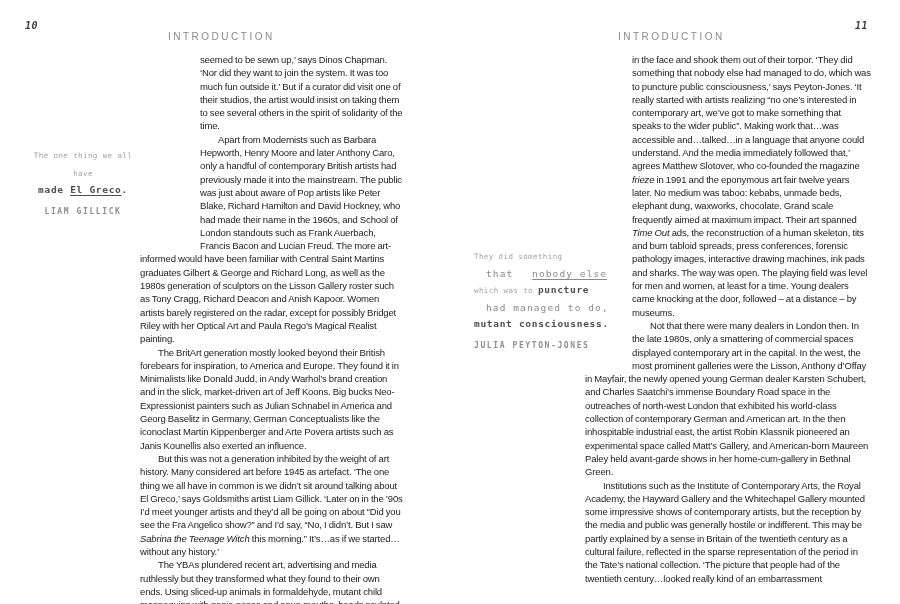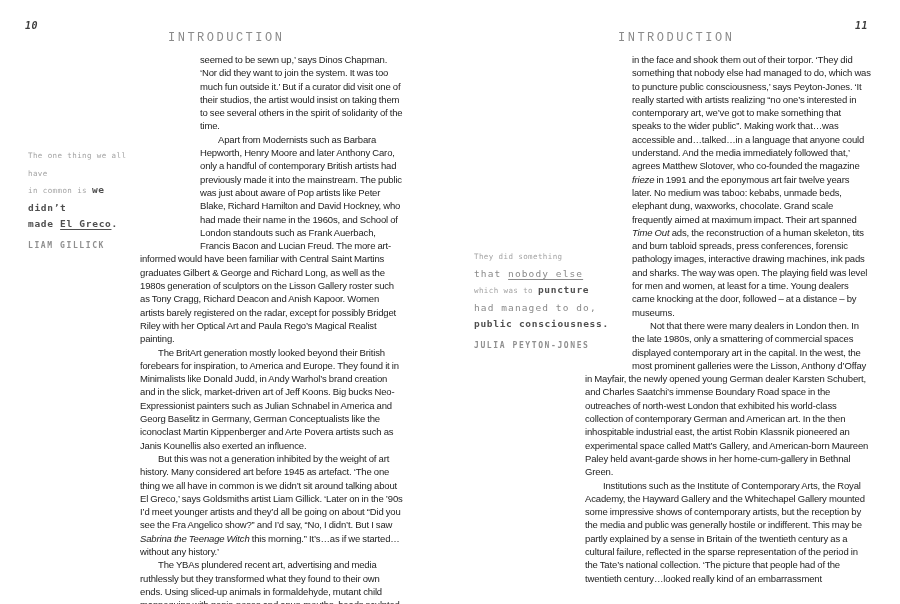--- a/index.html
+++ b/index.html
@@ -15,22 +15,22 @@
     position: absolute; top: 20px;
     font-family: "DejaVu Sans Mono", monospace;
     font-size: 10px; font-weight: bold; color: #3c3c3c;
     letter-spacing: 0.5px;
     font-style: italic;
   }
   .folio-left { left: 25px; }
   .folio-right { right: 32px; }
   .running-header {
     position: absolute; top: 31px;
-    font-family: Liberation Mono, monospace;
-    font-size: 12px; color: #8a8a8a;
+    font-family: Liberation Sans, sans-serif;
+    font-size: 10px; color: #8a8a8a;
     letter-spacing: 2.5px;
   }
   .rh-left { left: 168px; }
   .rh-right { left: 618px; }
   
   .column {
     position: absolute; top: 53px;
     font-size: 9.5px; line-height: 13.3px;
     color: var(--body_text, #232323);
     letter-spacing: -0.15px; word-spacing: -0.3px;
@@ -43,46 +43,45 @@
   .column .i { font-style: italic; }
   
   .wrap-spacer { float: left; }
   .ws-left  { width: 60px; height: 112px; margin-top: 85px; }
   .ws-right { width: 47px; height: 130px; margin-top: 182px; }
   
   .pullquote {
     position: absolute;
     font-family: "DejaVu Sans Mono", monospace;
   }
-  .pq-gillick { left: 28px; top: 146px; width: 110px; text-align: left; }
+  .pq-gillick { left: 28px; top: 146px; width: 110px; text-align: center; }
   .pq-peyton  { left: 474px; top: 247px; width: 162px; text-align: left; }
   .pq-line { line-height: 14.5px; }
   .pq-sm { font-size: 7.5px;  color: var(--quote_muted, #a3a3a3); letter-spacing: 0.4px; }
-  .pq-md { font-size: 9.5px;  color: var(--quote_medium, #8a8a8a); letter-spacing: 1.1px; }
+  .pq-md { font-size: 9.5px;  color: var(--quote_medium, #8a8a8a); letter-spacing: 1.1px; margin-left: 12px; }
   .pq-lg { font-size: 9.5px;  font-weight: bold; color: var(--quote_emphasis, #4f4f4f); letter-spacing: 0.7px; }
   .pq-u  { text-decoration: underline; text-underline-offset: 2px; }
   .pq-attrib {
     margin-top: 9px;
     font-size: 8px; font-weight: bold;
     color: var(--quote_attrib, #8f8f8f);
     letter-spacing: 1.6px;
   }
 </style>
 </head>
 <body>
 
 <div class="spread">
 
   <span class="folio folio-left">10</span>
   <span class="running-header rh-left">INTRODUCTION</span>
 
   <aside class="pullquote pq-gillick">
     <div>
         <div class="pq-line"><span class="pq-sm">The one thing we all have</span></div>
-        <div class="pq-line"><span class="pq-sm">in common is </span><span class="pq-lg">we didn’t</span></div>
         <div class="pq-line"><span class="pq-lg">made </span><span class="pq-lg pq-u">El Greco</span><span class="pq-lg">.</span></div>
       </div>
     <div class="pq-attrib">LIAM GILLICK</div>
   </aside>
 
   <div class="column col-left">
     <div class="wrap-spacer ws-left"></div>
   <p><span>seemed to be sewn up,’ says Dinos Chapman. ‘Nor did they want to join the system. It was too much fun outside it.’ But if a curator did visit one of their studios, the artist would insist on taking them to see several others in the spirit of solidarity of the time.</span></p>
       <p class="indent"><span>Apart from Modernists such as Barbara Hepworth, Henry Moore and later Anthony Caro, only a handful of contemporary British artists had previously made it into the mainstream. The public was just about aware of Pop artists like Peter Blake, Richard Hamilton and David Hockney, who had made their name in the 1960s, and School of London standouts such as Frank Auerbach, Francis Bacon and Lucian Freud. The more art-informed would have been familiar with Central Saint Martins graduates Gilbert &amp; George and Richard Long, as well as the 1980s generation of sculptors on the Lisson Gallery roster such as Tony Cragg, Richard Deacon and Anish Kapoor. Women artists barely registered on the radar, except for possibly Bridget Riley with her Optical Art and Paula Rego’s Magical Realist painting.</span></p>
       <p class="indent"><span>The BritArt generation mostly looked beyond their British forebears for inspiration, to America and Europe. They found it in Minimalists like Donald Judd, in Andy Warhol’s brand creation and in the slick, market-driven art of Jeff Koons. Big bucks Neo-Expressionist painters such as Julian Schnabel in America and Georg Baselitz in Germany, German Conceptualists like the iconoclast Martin Kippenberger and Arte Povera artists such as Janis Kounellis also exerted an influence.</span></p>
@@ -92,21 +91,21 @@
 
   <span class="running-header rh-right">INTRODUCTION</span>
   <span class="folio folio-right">11</span>
 
   <aside class="pullquote pq-peyton">
     <div>
         <div class="pq-line"><span class="pq-sm">They did something</span></div>
         <div class="pq-line"><span class="pq-md">that </span><span class="pq-md pq-u">nobody else</span></div>
         <div class="pq-line"><span class="pq-sm">which was to </span><span class="pq-lg">puncture</span></div>
         <div class="pq-line"><span class="pq-md">had managed to do,</span></div>
-        <div class="pq-line"><span class="pq-lg">public consciousness.</span></div>
+        <div class="pq-line"><span class="pq-lg">mutant consciousness.</span></div>
       </div>
     <div class="pq-attrib">JULIA PEYTON-JONES</div>
   </aside>
 
   <div class="column col-right">
     <div class="wrap-spacer ws-right"></div>
   <p><span>in the face and shook them out of their torpor. ‘They did something that nobody else had managed to do, which was to puncture public consciousness,’ says Peyton-Jones. ‘It really started with artists realizing “no one’s interested in contemporary art, we’ve got to make something that speaks to the wider public”. Making work that…was accessible and…talked…in a language that anyone could understand. And the media immediately followed that,’ agrees Matthew Slotover, who co-founded the magazine </span><span class="i">frieze</span><span> in 1991 and the eponymous art fair twelve years later. No medium was taboo: kebabs, unmade beds, elephant dung, waxworks, chocolate. Grand scale frequently aimed at maximum impact. Their art spanned </span><span class="i">Time Out</span><span> ads, the reconstruction of a human skeleton, tits and bum tabloid spreads, press conferences, forensic pathology images, interactive drawing machines, ink pads and sharks. The way was open. The playing field was level for men and women, at least for a time. Young dealers came knocking at the door, followed – at a distance – by museums.</span></p>
       <p class="indent"><span>Not that there were many dealers in London then. In the late 1980s, only a smattering of commercial spaces displayed contemporary art in the capital. In the west, the most prominent galleries were the Lisson, Anthony d’Offay in Mayfair, the newly opened young German dealer Karsten Schubert, and Charles Saatchi’s immense Boundary Road space in the outreaches of north-west London that exhibited his world-class collection of contemporary German and American art. In the then inhospitable industrial east, the artist Robin Klassnik pioneered an experimental space called Matt’s Gallery, and American-born Maureen Paley held avant-garde shows in her home-cum-gallery in Bethnal Green.</span></p>
       <p class="indent"><span>Institutions such as the Institute of Contemporary Arts, the Royal Academy, the Hayward Gallery and the Whitechapel Gallery mounted some impressive shows of contemporary artists, but the reception by the media and public was generally hostile or indifferent. This may be partly explained by a sense in Britain of the twentieth century as a cultural failure, reflected in the sparse representation of the period in the Tate’s national collection. ‘The picture that people had of the twentieth century…looked really kind of an embarrassment</span></p>
     </div>

